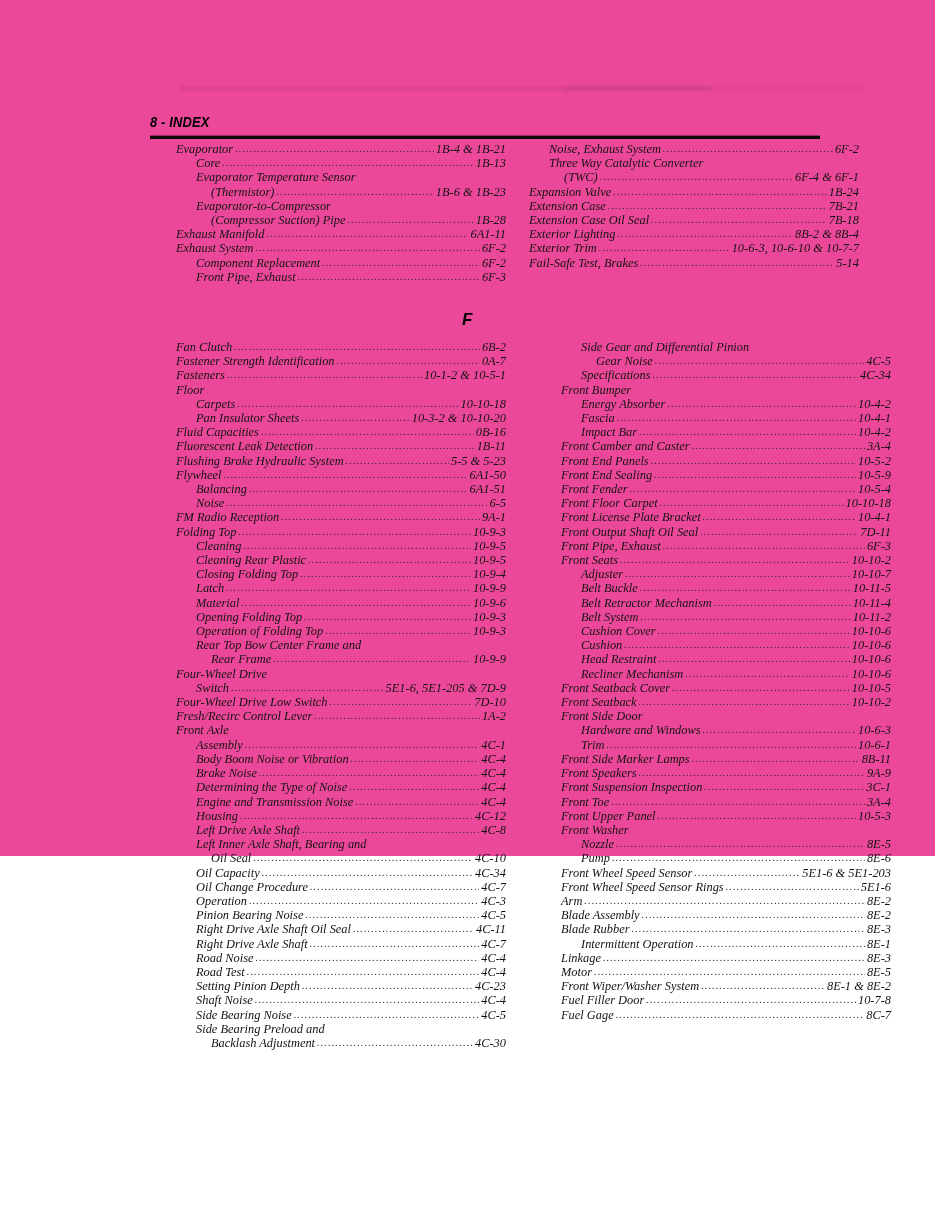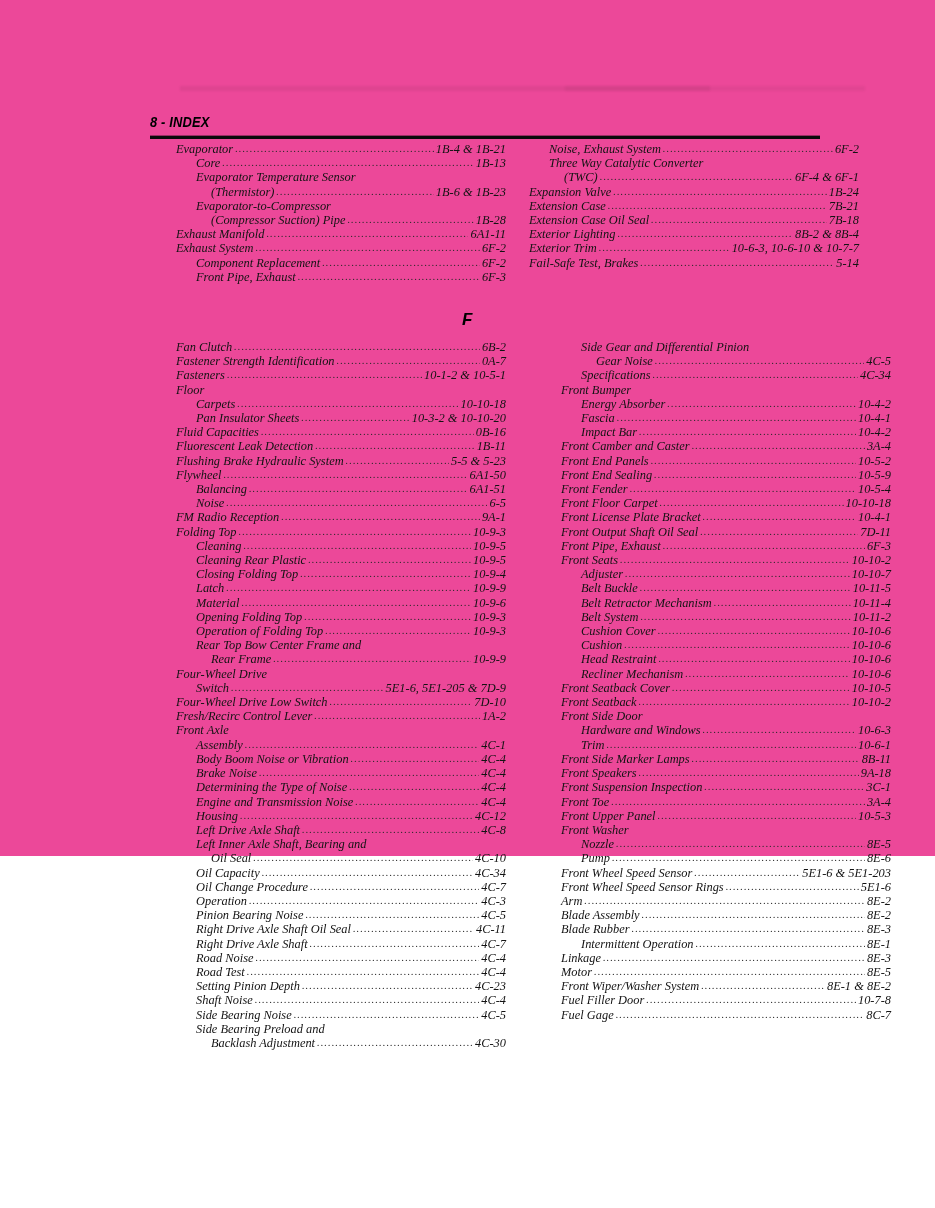--- a/index.html
+++ b/index.html
@@ -636,21 +636,21 @@
           <span class="pg">10-6-1</span>
         </div>
         <div class="entry lvl0">
           <span class="txt">Front Side Marker Lamps</span>
           <span class="leader">........................................................................................................................</span>
           <span class="pg">8B-11</span>
         </div>
         <div class="entry lvl0">
           <span class="txt">Front Speakers</span>
           <span class="leader">........................................................................................................................</span>
-          <span class="pg">9A-18</span>
+          <span class="pg">9A-9</span>
         </div>
         <div class="entry lvl0">
           <span class="txt">Front Suspension Inspection</span>
           <span class="leader">........................................................................................................................</span>
           <span class="pg">3C-1</span>
         </div>
         <div class="entry lvl0">
           <span class="txt">Front Toe</span>
           <span class="leader">........................................................................................................................</span>
           <span class="pg">3A-4</span>

